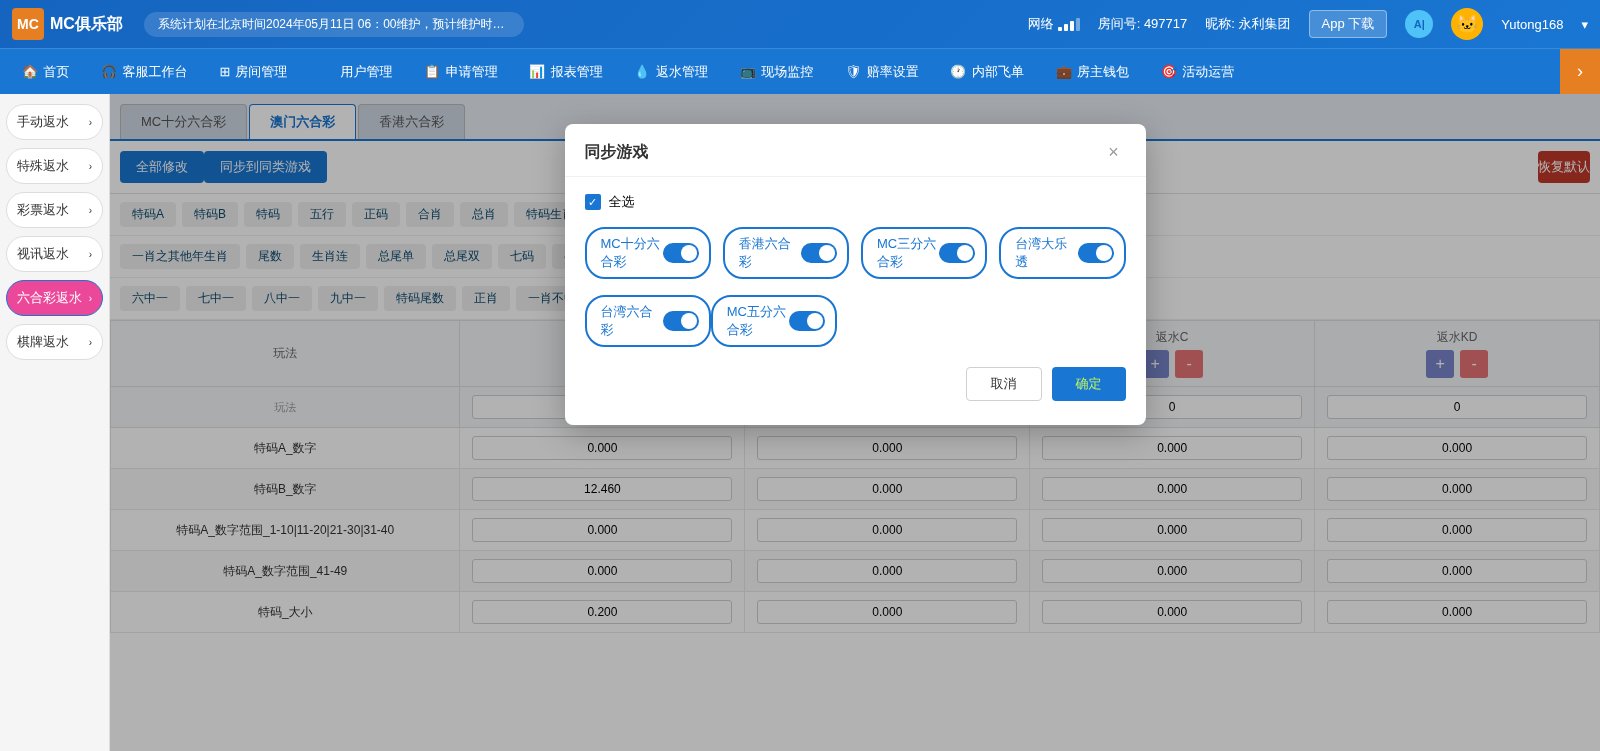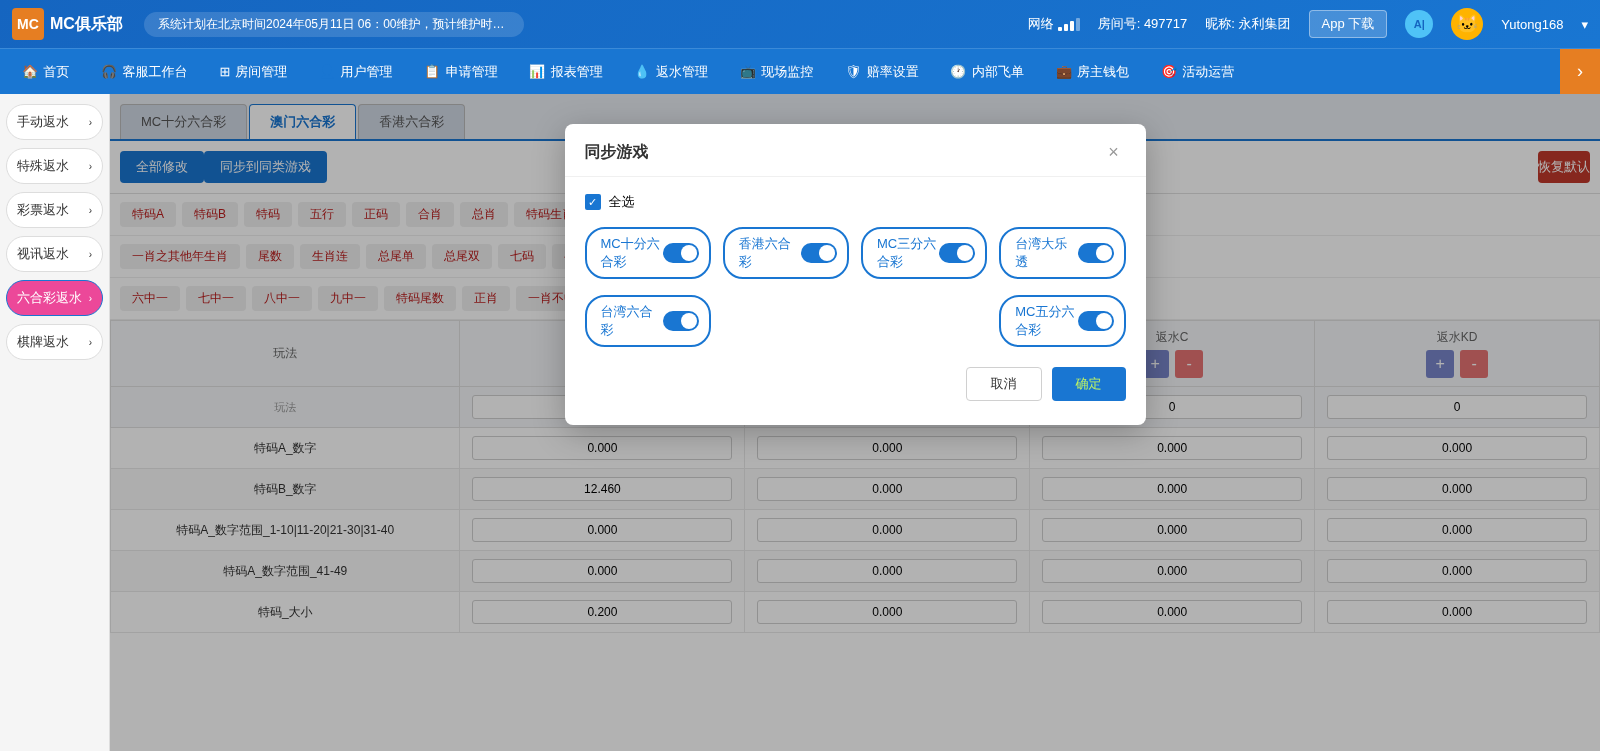--- a/index.html
+++ b/index.html
@@ -233,21 +233,21 @@
       flex-wrap: wrap;
       gap: 6px;
       padding: 8px 10px;
       background: white;
       border-bottom: 1px solid #eee;
     }
     .tag {
       padding: 4px 12px;
       border-radius: 4px;
       background: #f0f0f0;
-      color: #b91c1c;
+      color: #0c4a6e;
       font-size: 12px;
       cursor: pointer;
     }
 
     
     .table-area {
       flex: 1;
       overflow-y: auto;
       background: white;
     }
@@ -714,21 +714,21 @@
             <div class="game-option">
               <span>MC三分六合彩</span>
               <div class="toggle-switch"></div>
             </div>
             <div class="game-option">
               <span>台湾大乐透</span>
               <div class="toggle-switch"></div>
             </div>
           </div>
 
-          <div style="display:flex; gap:0; margin-bottom:20px;justify-content:space-between;">
+          <div style="display:flex; gap:0; margin-bottom:20px;">
             <div class="game-option" style="flex:0 0 calc(25% - 9px);">
               <span>台湾六合彩</span>
               <div class="toggle-switch"></div>
             </div>
             <div class="game-option" style="flex:0 0 calc(25% - 9px);">
               <span>MC五分六合彩</span>
               <div class="toggle-switch"></div>
             </div>
           </div>
 

